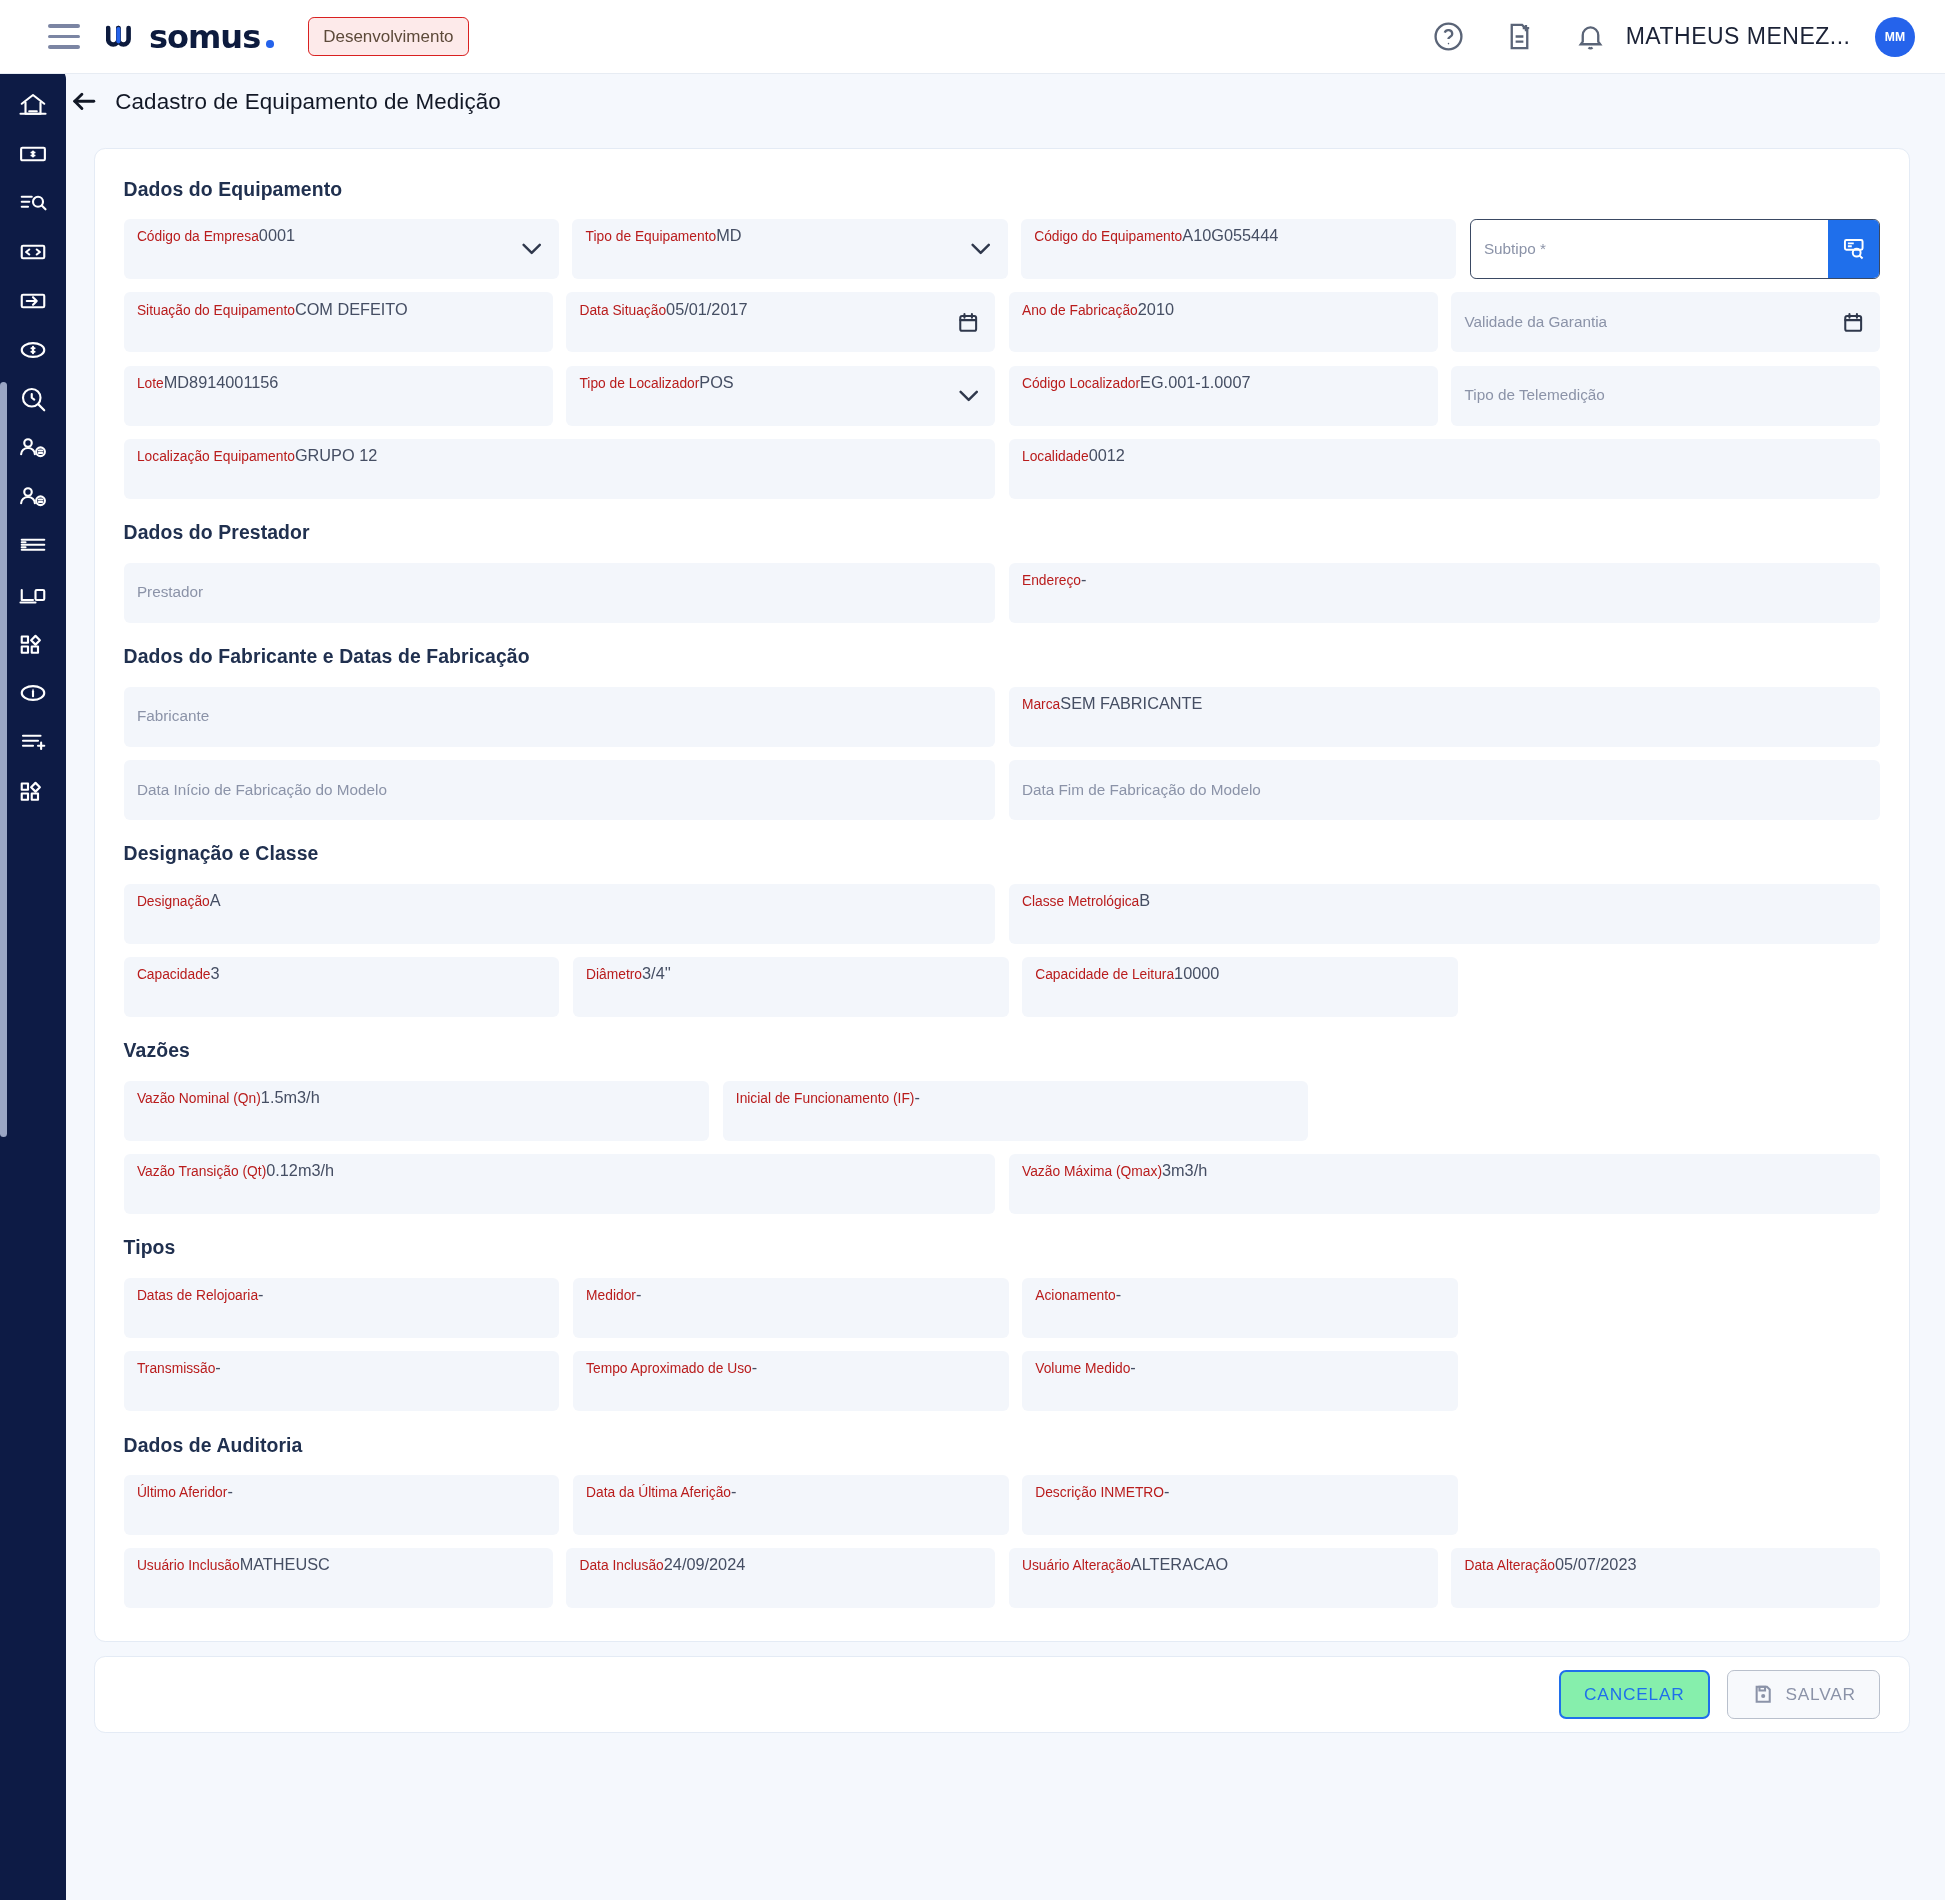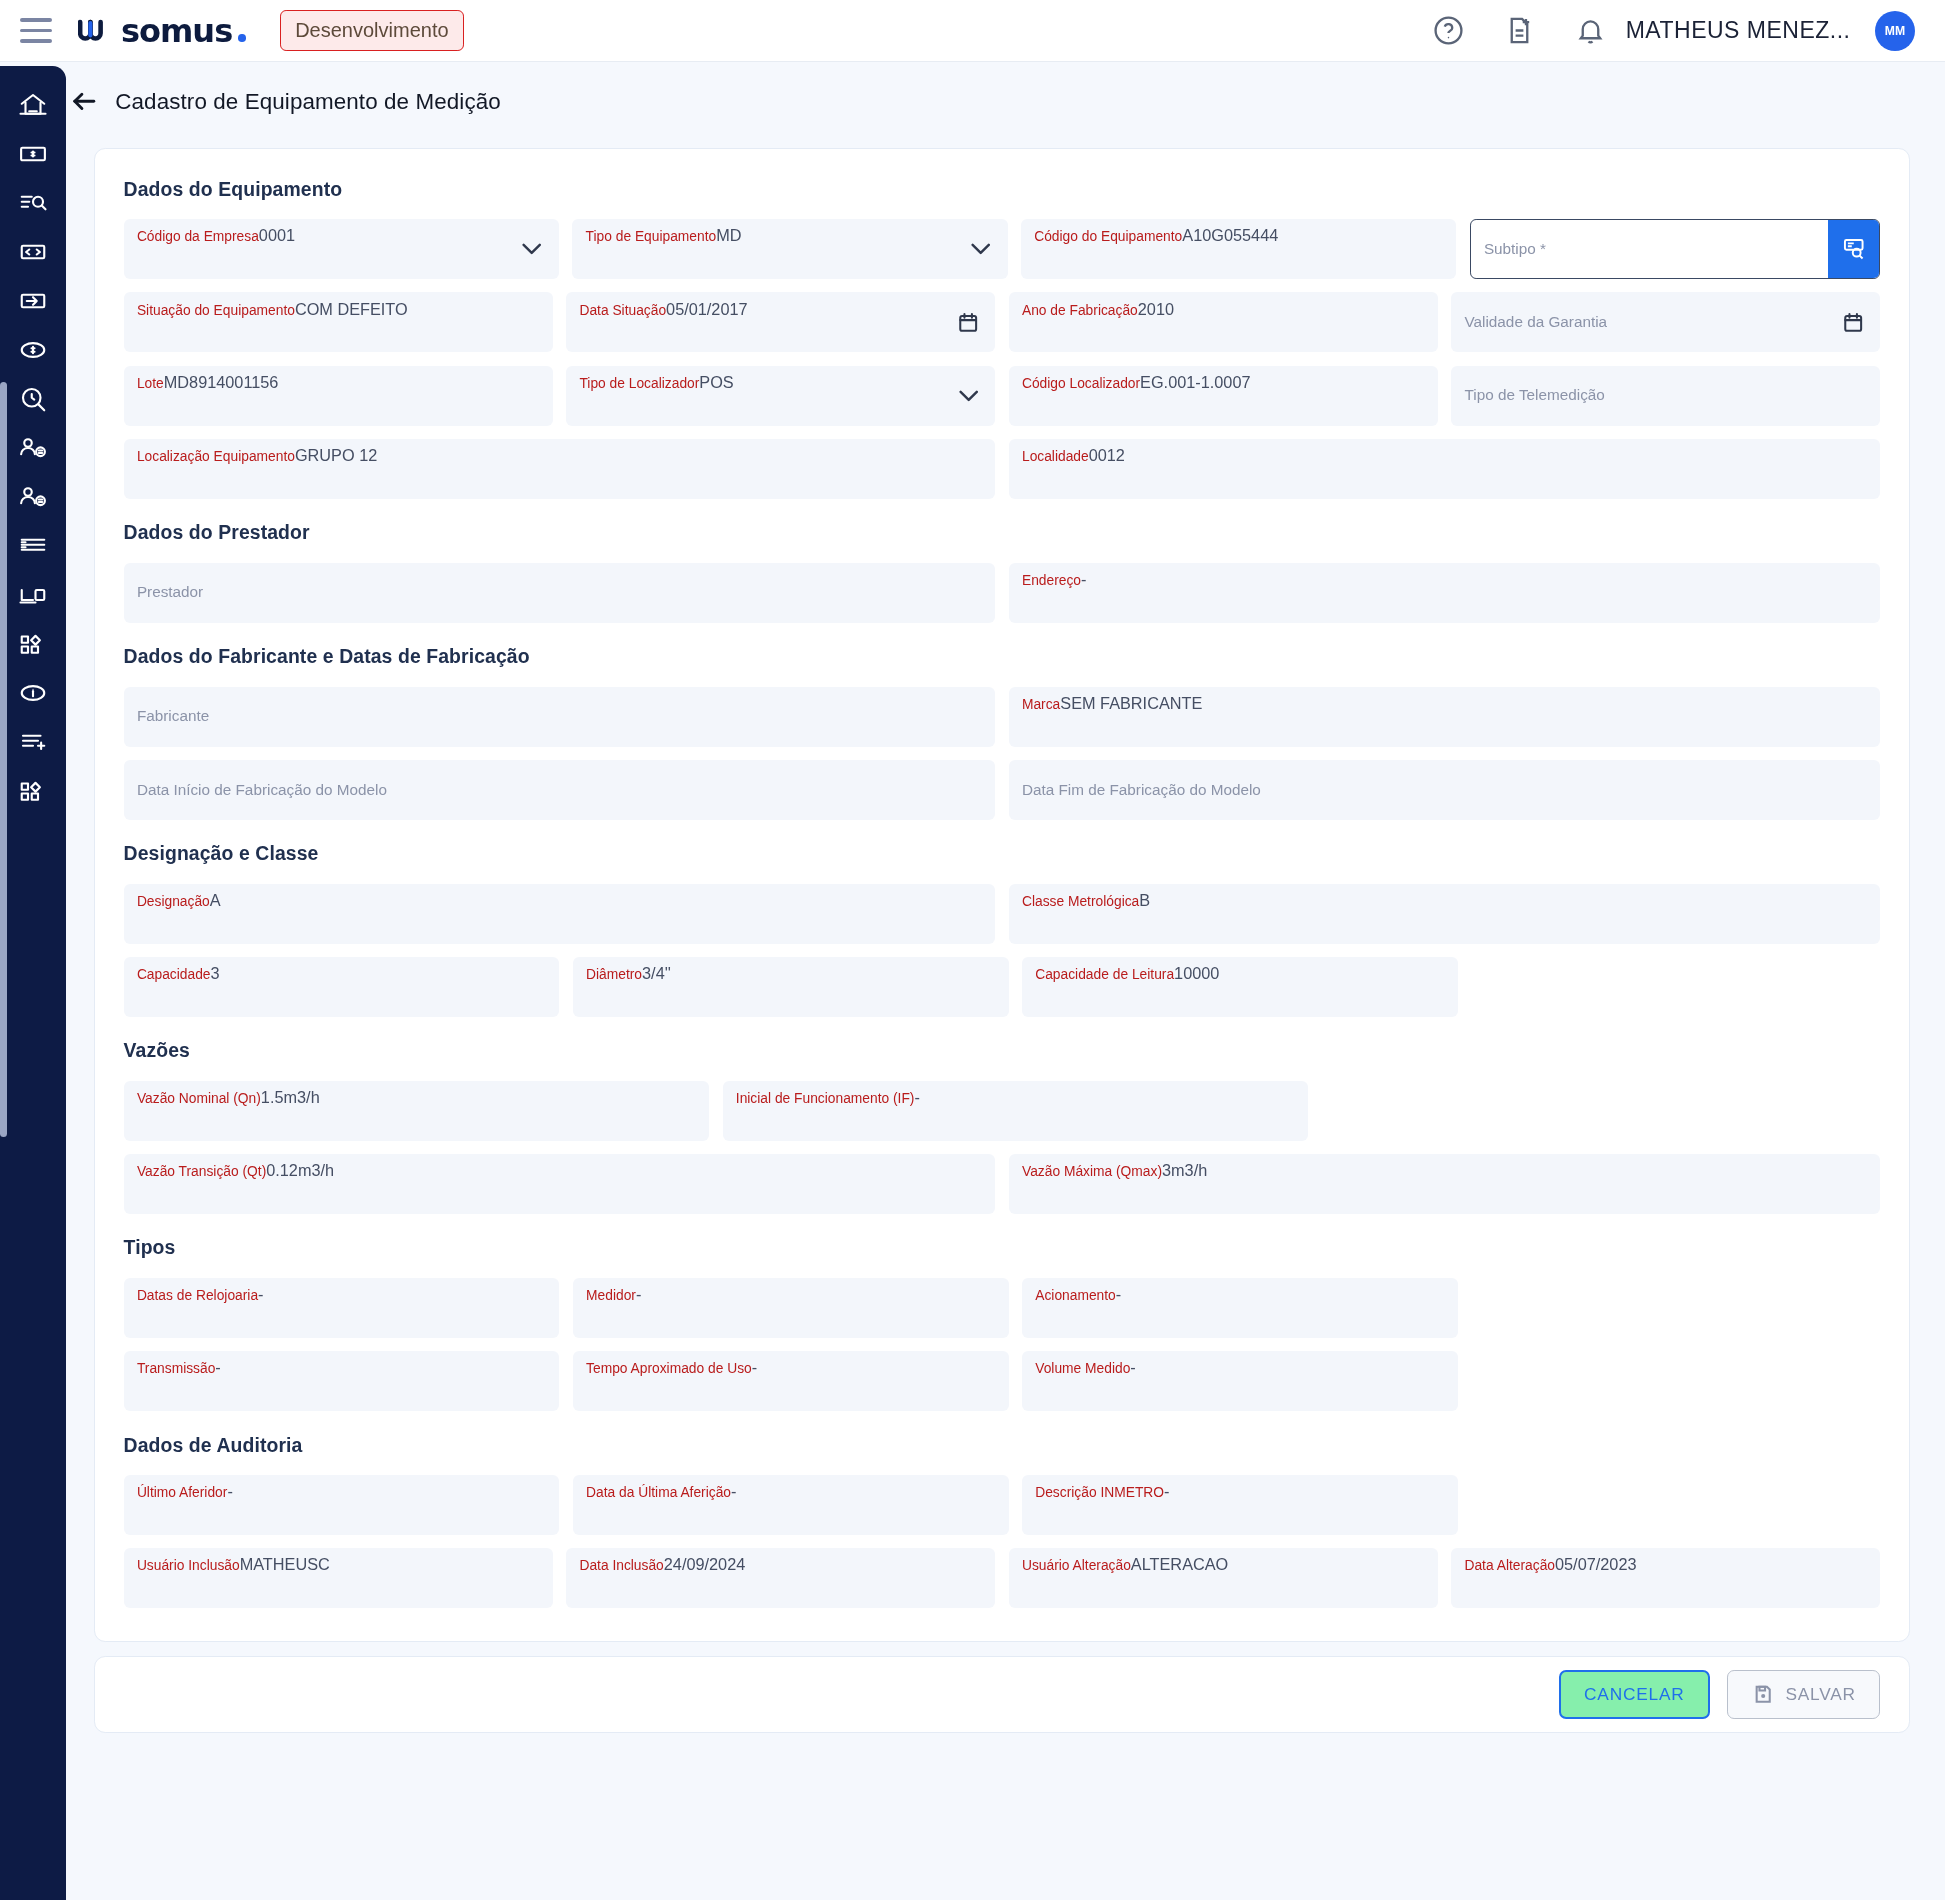--- a/index.html
+++ b/index.html
@@ -5,40 +5,41 @@
   * { box-sizing: border-box; margin: 0; padding: 0; }
   html, body {
     width: 1946px; height: 1901px;
     background: #f5f8fd;
     font-family: "Liberation Sans", sans-serif;
     overflow: hidden;
   }
 
   
   #topbar {
-    position: absolute; left: 0; top: 0; width: 1946px; height: 62px;
+    position: absolute; left: 0; top: 0; width: 1946px; height: 74px;
     background: #ffffff;
     display: flex; align-items: center;
     border-bottom: 0.5px solid #e7ecf3;
     z-index: 30;
+    padding-left: 28px;
   }
   #hamburger { margin-left: 20.4px; width: 32px; height: 24.5px;
     display: flex; flex-direction: column; justify-content: space-between; cursor: pointer; }
   #hamburger span { display: block; height: 3.6px; background: #7b85a3; border-radius: 2px; }
 
   #logo { margin-left: 25.5px; display: flex; align-items: baseline; }
   .logo-mark { font-size: 32px; font-weight: 700; letter-spacing: -1px;
     color: #0d1b3e; font-family: "DejaVu Sans", sans-serif; }
   .logo-dot { width: 7.6px; height: 7.6px; background: #2563eb; border-radius: 50%;
     display: inline-block; margin-left: 6.1px; }
 
   #env-badge {
     margin-left: 34px;
     border: 1.5px solid #d92020; background: #fdeaea; color: #5d4a3a;
-    border-radius: 6.1px; padding: 8.2px 14.3px; font-size: 20px;
+    border-radius: 6.1px; padding: 8.2px 14.3px; font-size: 17px;
     font-family: "Liberation Sans", sans-serif;
   }
 
   #topbar-right { margin-left: auto; display: flex; align-items: center; margin-right: 31px; gap: 0; }
   .tb-icon { width: 71px; height: 66px; display: flex; align-items: center; justify-content: center;
     cursor: pointer; }
   .tb-icon svg { width: 31px; height: 31px; stroke: #5a6477; fill: none; stroke-width: 1.8; }
   #username { font-size: 23px; color: #1b2236; letter-spacing: 0.5px; margin-left: 0; margin-right: 24.5px;
     font-family: "Liberation Sans", sans-serif; }
   #avatar { width: 40px; height: 40px; border-radius: 50%; background: #2563eb;

